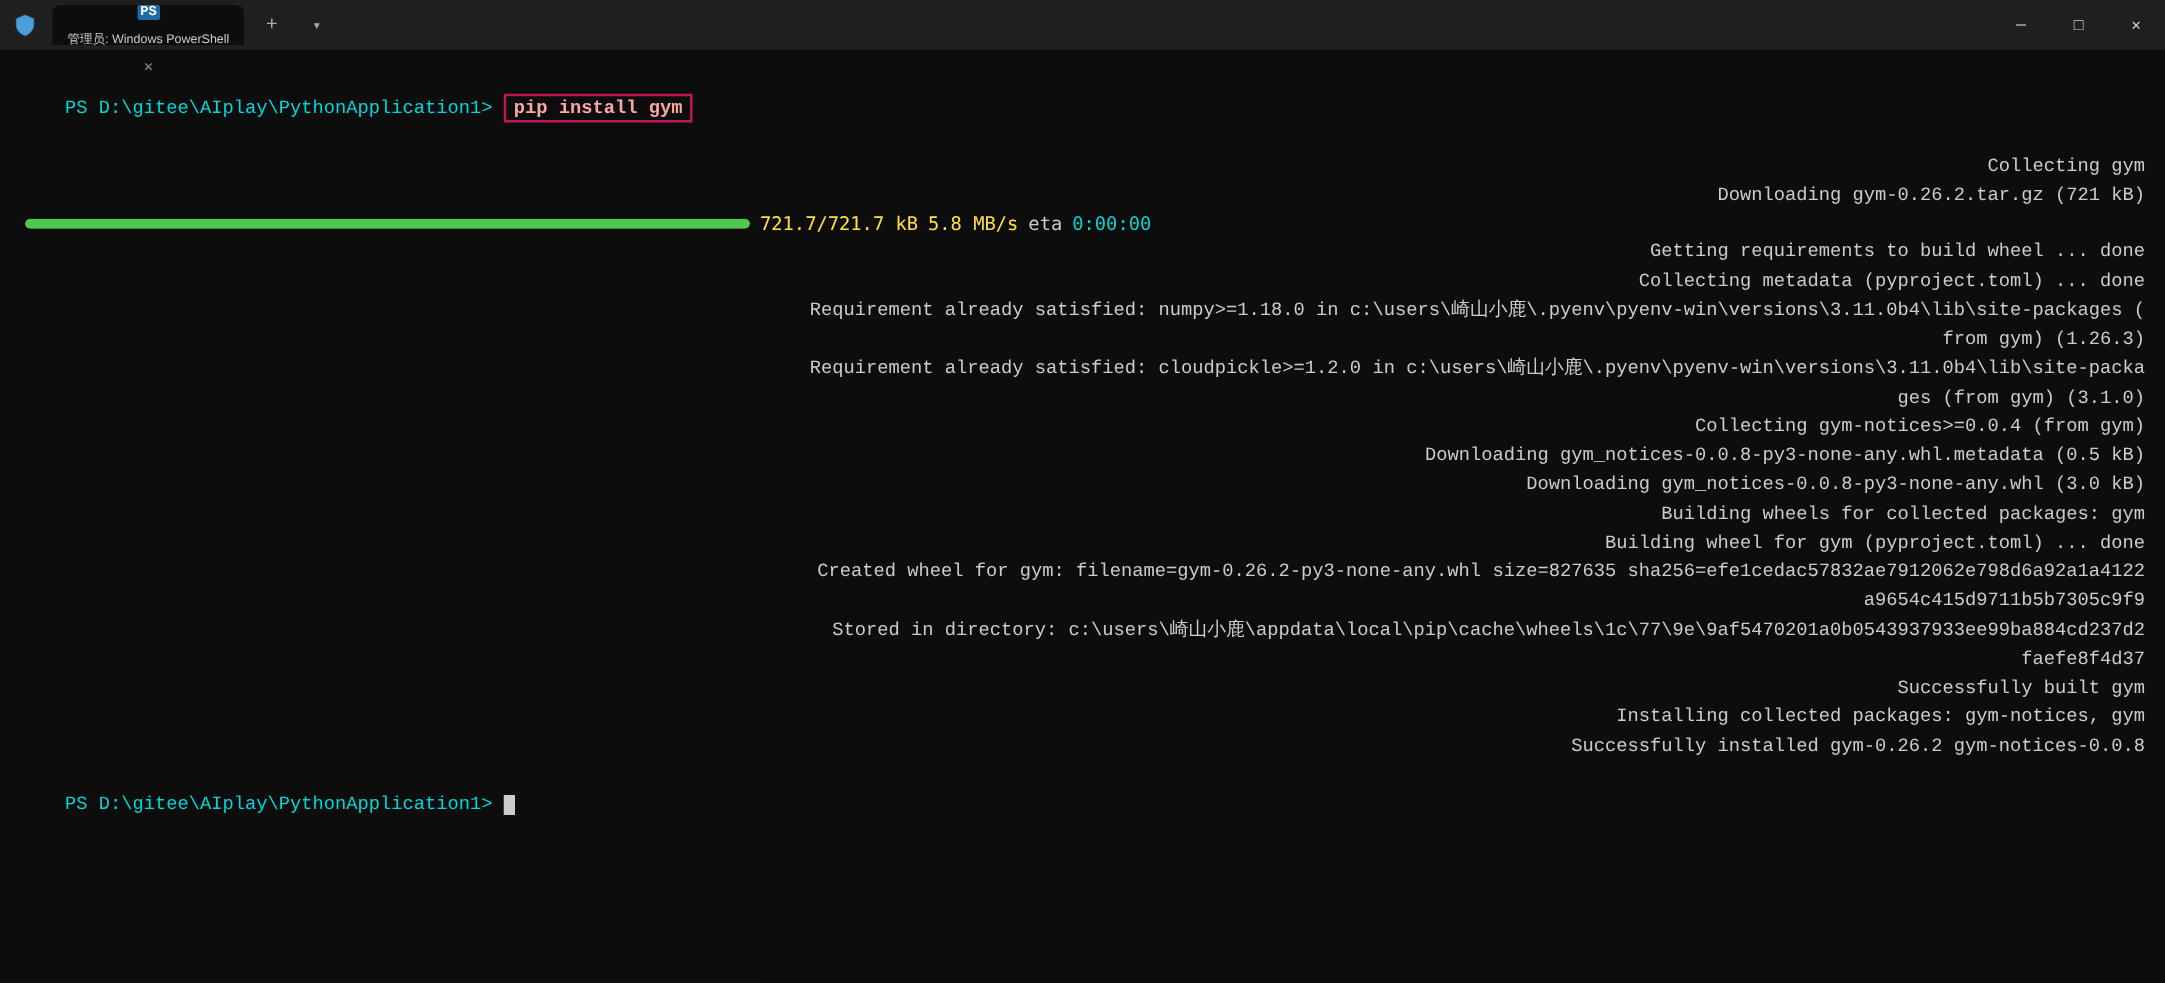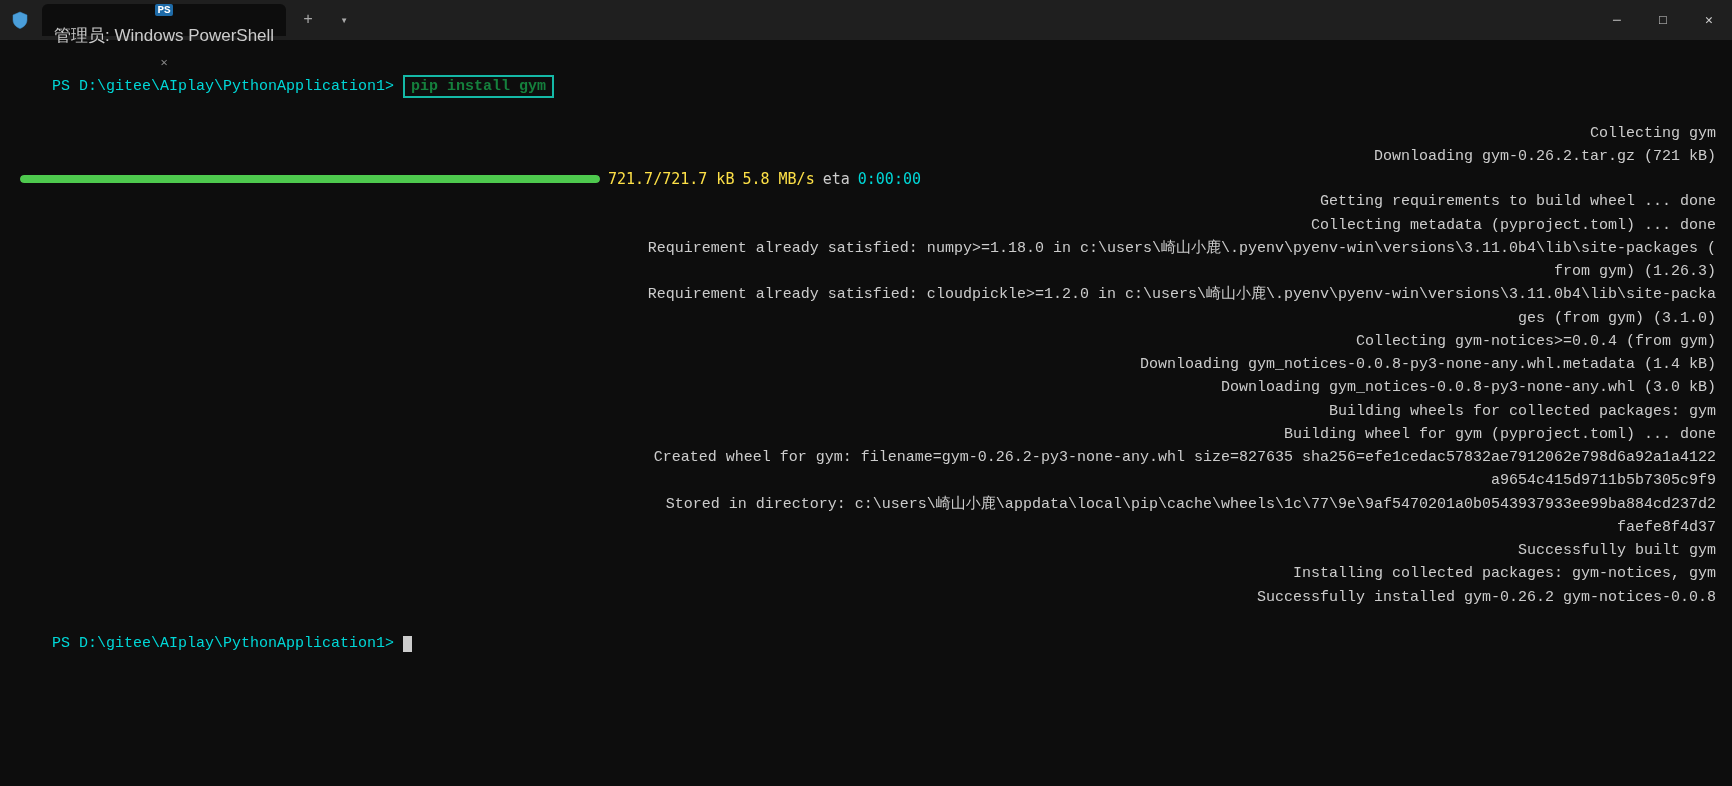--- a/index.html
+++ b/index.html
@@ -58,21 +58,21 @@
       align-items: center;
       justify-content: center;
       border-radius: 2px;
       font-size: 11px;
       font-weight: bold;
       color: white;
     }
 
     .tab-label {
       color: #cccccc;
-      font-size: 17px;
+      font-size: 10px;
       font-family: 'Segoe UI', sans-serif;
     }
 
     .tab-close {
       width: 16px;
       height: 16px;
       display: flex;
       align-items: center;
       justify-content: center;
       color: #888;
@@ -137,23 +137,23 @@
       white-space: pre-wrap;
       word-break: break-all;
     }
 
     .color-white { color: #cccccc; text-align: right; }
     .color-green { color: #fde047; }
     .color-cyan { color: #00d7d7; }
 
     .command-highlight {
       background: transparent;
-      border: 2px solid #14b8a6;
+      border: 2px solid #be185d;
       padding: 1px 6px;
-      color: #15803d;
+      color: #fca5a5;
       font-weight: bold;
       font-size: 15px;
     }
 
     .progress-bar-container {
       display: flex;
       align-items: center;
       gap: 8px;
       margin: 2px 0;
       padding-left: 4px;
@@ -239,21 +239,21 @@
     </div>
   </div>
 
   <div class="terminal-line color-white">  Getting requirements to build wheel ... done</div>
   <div class="terminal-line color-white">  Collecting metadata (pyproject.toml) ... done</div>
   <div class="terminal-line color-white">Requirement already satisfied: numpy&gt;=1.18.0 in c:\users\崎山小鹿\.pyenv\pyenv-win\versions\3.11.0b4\lib\site-packages (</div>
   <div class="terminal-line color-white">from gym) (1.26.3)</div>
   <div class="terminal-line color-white">Requirement already satisfied: cloudpickle&gt;=1.2.0 in c:\users\崎山小鹿\.pyenv\pyenv-win\versions\3.11.0b4\lib\site-packa</div>
   <div class="terminal-line color-white">ges (from gym) (3.1.0)</div>
   <div class="terminal-line color-white">Collecting gym-notices&gt;=0.0.4 (from gym)</div>
-  <div class="terminal-line color-white">  Downloading gym_notices-0.0.8-py3-none-any.whl.metadata (1.4 kB)</div>
+  <div class="terminal-line color-white">  Downloading gym_notices-0.0.8-py3-none-any.whl.metadata (0.5 kB)</div>
   <div class="terminal-line color-white">Downloading gym_notices-0.0.8-py3-none-any.whl (3.0 kB)</div>
   <div class="terminal-line color-white">Building wheels for collected packages: gym</div>
   <div class="terminal-line color-white">  Building wheel for gym (pyproject.toml) ... done</div>
   <div class="terminal-line color-white">  Created wheel for gym: filename=gym-0.26.2-py3-none-any.whl size=827635 sha256=efe1cedac57832ae7912062e798d6a92a1a4122</div>
   <div class="terminal-line color-white">a9654c415d9711b5b7305c9f9</div>
   <div class="terminal-line color-white">  Stored in directory: c:\users\崎山小鹿\appdata\local\pip\cache\wheels\1c\77\9e\9af5470201a0b0543937933ee99ba884cd237d2</div>
   <div class="terminal-line color-white">faefe8f4d37</div>
   <div class="terminal-line color-white">Successfully built gym</div>
   <div class="terminal-line color-white">Installing collected packages: gym-notices, gym</div>
   <div class="terminal-line color-white">Successfully installed gym-0.26.2 gym-notices-0.0.8</div>

